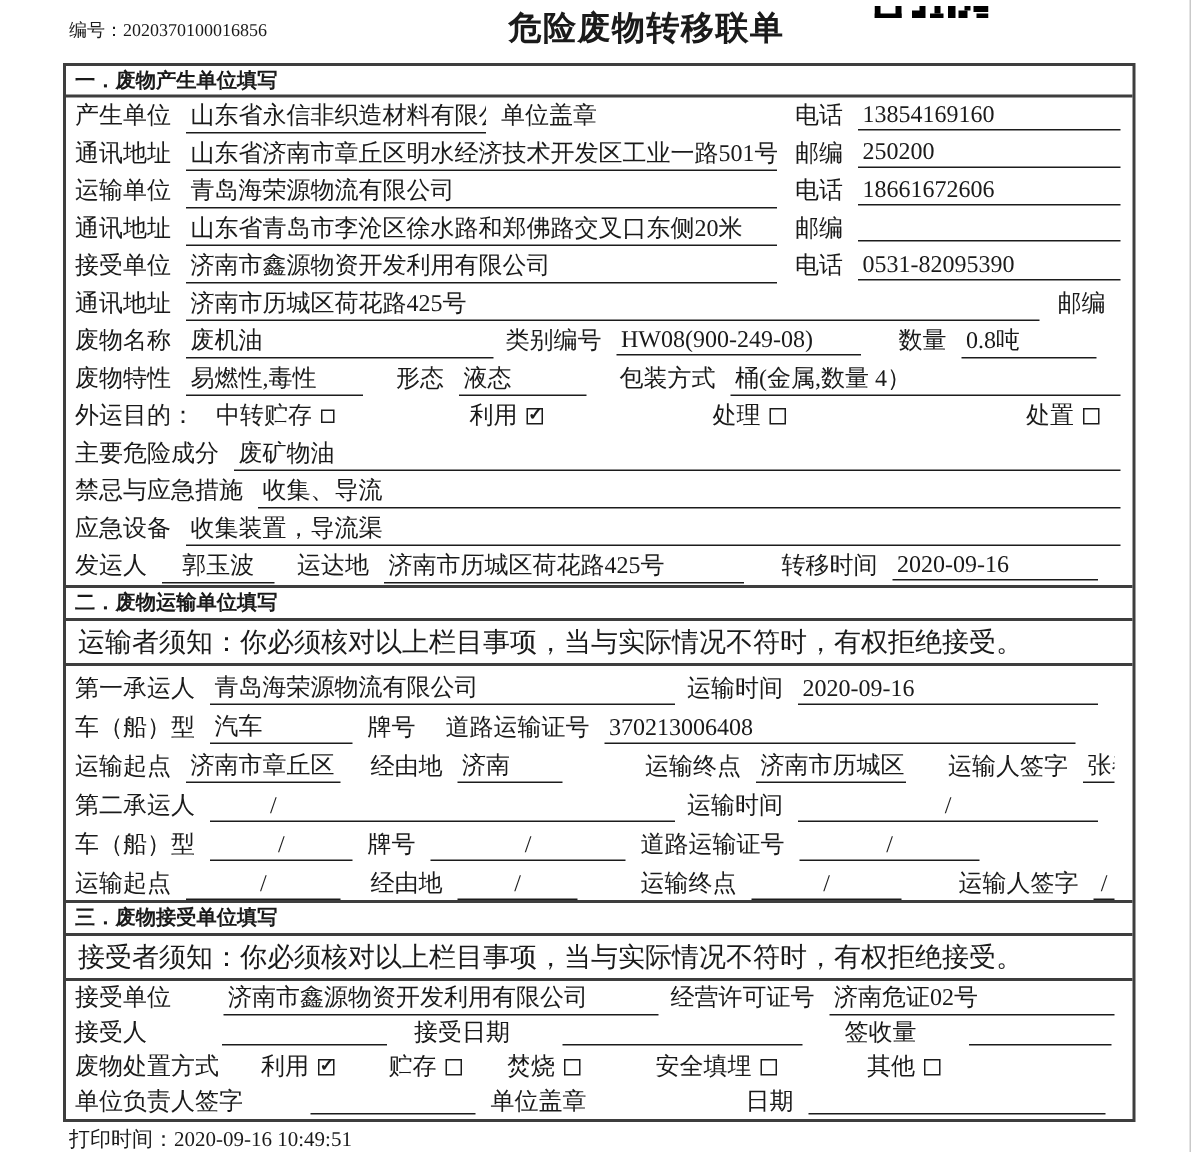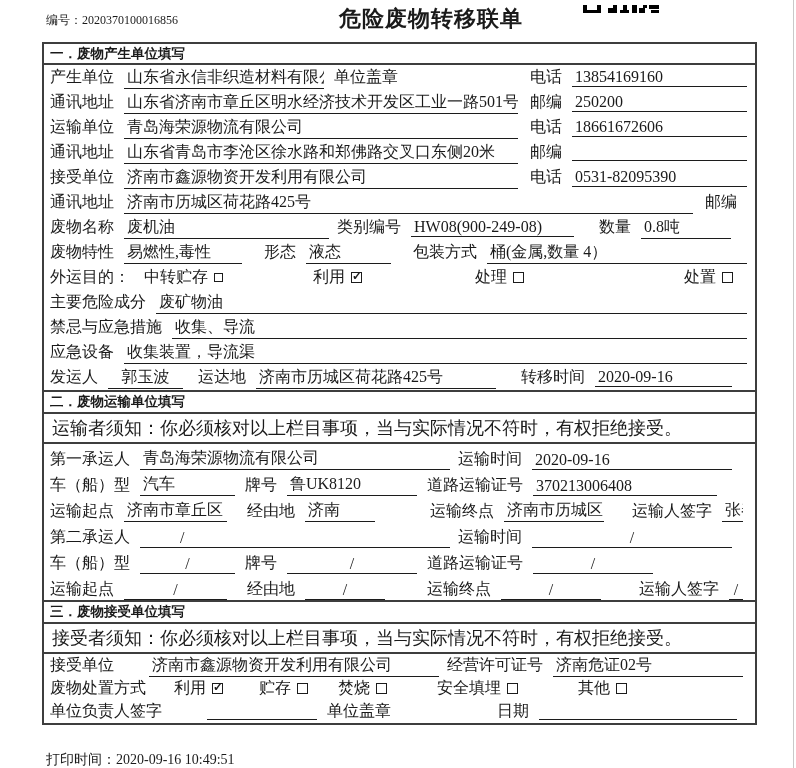--- a/index.html
+++ b/index.html
@@ -183,21 +183,20 @@
       <span class="lb">第一承运人</span>
       <span class="u" style="width:310px">青岛海荣源物流有限公司</span>
       <span class="lb" style="margin-left:8px">运输时间</span>
       <span class="u fill" style="margin-right:15px">2020-09-16</span>
     </div>
 
     <div class="row h26">
       <span class="lb">车（船）型</span>
       <span class="u" style="width:95px">汽车</span>
       <span class="lb" style="margin-left:10px">牌号</span>
-      <span class="u" style="width:130px">鲁UK8120</span>
       <span class="lb" style="margin-left:10px">道路运输证号</span>
       <span class="u fill" style="margin-right:30px">370213006408</span>
     </div>
 
     <div class="row h26">
       <span class="lb">运输起点</span>
       <span class="u" style="width:103px">济南市章丘区</span>
       <span class="lb" style="margin-left:20px">经由地</span>
       <span class="u" style="width:70px">济南</span>
       <span class="lb" style="margin-left:55px">运输终点</span>
@@ -236,20 +235,28 @@
     <div class="sech mid">三．废物接受单位填写</div>
     <div class="noter">接受者须知：你必须核对以上栏目事项，当与实际情况不符时，有权拒绝接受。</div>
 
     <div class="row h23">
       <span class="lb">接受单位</span>
       <span class="u" style="width:290px;margin-left:25px">济南市鑫源物资开发利用有限公司</span>
       <span class="lb" style="margin-left:8px">经营许可证号</span>
       <span class="u" style="width:190px">济南危证02号</span>
     </div>
 
+    <div class="row h23">
+      <span class="lb">接受人</span>
+      <span class="u" style="width:110px;margin-left:40px"></span>
+      <span class="lb" style="margin-left:18px">接受日期</span>
+      <span class="u" style="width:160px;margin-left:25px"></span>
+      <span class="lb" style="margin-left:28px">签收量</span>
+      <span class="u" style="width:95px;margin-left:25px"></span>
+    </div>
 
     <div class="row h23">
       <span class="lb">废物处置方式</span>
       <span class="opt" style="margin-left:18px">
         <span>利用</span>
         <span class="cb checked"></span>
       </span>
       <span class="opt" style="margin-left:36px">
         <span>贮存</span>
         <span class="cb"></span>

